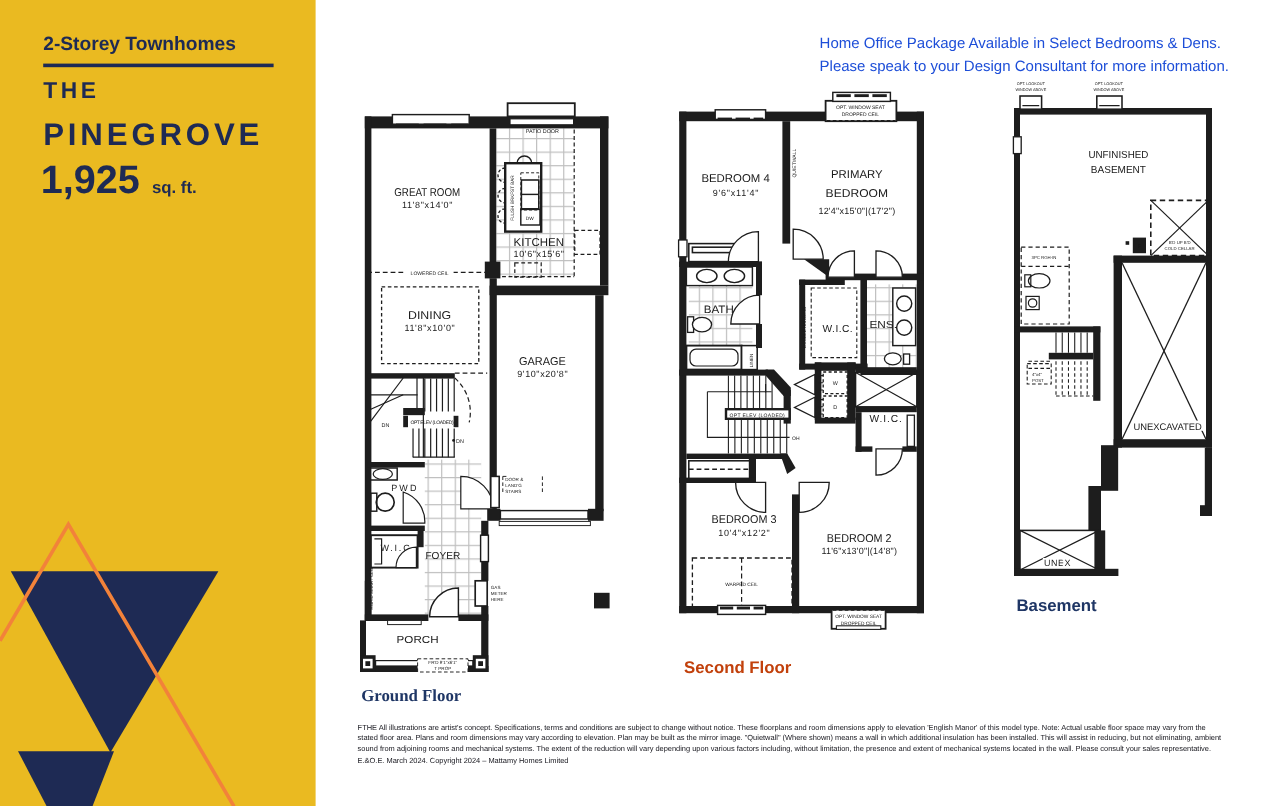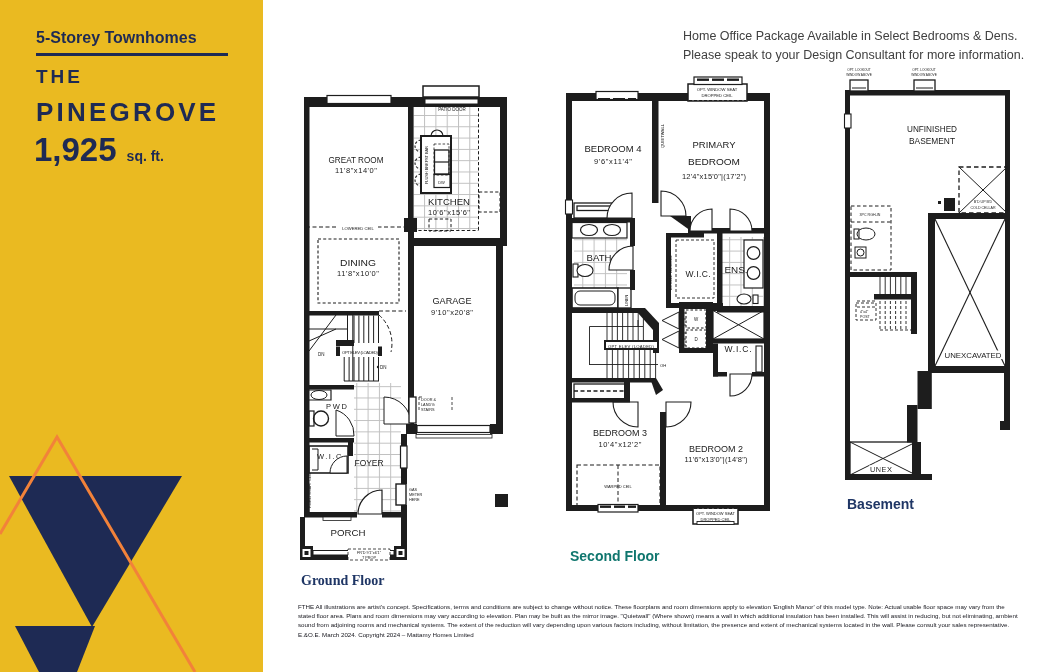--- a/index.html
+++ b/index.html
@@ -16,35 +16,35 @@
 
 <svg class="abs" style="left:0;top:400px;" width="263" height="272" viewBox="0 400 263 272">
 
   <polygon points="9,476 182,476 92,627" fill="#1e2a54"></polygon>
 
   <polygon points="15,626 95,626 77,672 39,672" fill="#1e2a54"></polygon>
 
   <polyline points="0,534 57,437 195,672" fill="none" stroke="#f2823a" stroke-width="3"></polyline>
 </svg>
 
-<div class="abs navy" style="left:36px;top:29px;font-size:16px;font-weight:bold;">5-Storey Townhomes</div>
+<div class="abs navy" style="left:36px;top:29px;font-size:16px;font-weight:bold;">2-Storey Townhomes</div>
 
 <div class="abs" style="left:36px;top:53px;width:192px;height:3px;background:#1e2a54;"></div>
 
 <div class="abs navy" style="left:36px;top:66px;font-size:19px;font-weight:bold;letter-spacing:3px;">THE</div>
 
 <div class="abs navy" style="left:36px;top:97px;font-size:26px;font-weight:bold;letter-spacing:3.2px;">PINEGROVE</div>
 
 <div class="abs navy" style="left:34px;top:131px;font-size:33px;font-weight:bold;">1,925<span style="font-size:14px;margin-left:10px;">sq. ft.</span></div>
 
-<div class="abs" style="left:683px;top:27px;font-size:12.5px;color:#404040;line-height:1.55;">Home Office Package Available in Select Bedrooms &amp; Dens.<br>Please speak to your Design Consultant for more information.</div>
+<div class="abs" style="left:683px;top:27px;font-size:12.5px;color:#1d4ed8;line-height:1.55;">Home Office Package Available in Select Bedrooms &amp; Dens.<br>Please speak to your Design Consultant for more information.</div>
 
 <div class="abs" style="left:301px;top:573px;font-size:14px;font-weight:bold;color:#1f3665;font-family:Liberation Serif, serif;">Ground Floor</div>
 
-<div class="abs" style="left:570px;top:548px;font-size:14px;font-weight:bold;color:#0f766e;">Second Floor</div>
+<div class="abs" style="left:570px;top:548px;font-size:14px;font-weight:bold;color:#c2410c;">Second Floor</div>
 
 <div class="abs" style="left:847px;top:496px;font-size:14px;font-weight:bold;color:#1f3665;">Basement</div>
 
 <div class="abs" style="left:298px;top:602px;width:724px;font-size:6.2px;color:#16161d;line-height:9.2px;">FTHE All illustrations are artist's concept. Specifications, terms and conditions are subject to change without notice. These floorplans and room dimensions apply to elevation 'English Manor' of this model type. Note: Actual usable floor space may vary from the stated floor area. Plans and room dimensions may vary according to elevation. Plan may be built as the mirror image. "Quietwall" (Where shown) means a wall in which additional insulation has been installed. This will assist in reducing, but not eliminating, ambient sound from adjoining rooms and mechanical systems. The extent of the reduction will vary depending upon various factors including, without limitation, the presence and extent of mechanical systems located in the wall. Please consult your sales representative. E.&amp;O.E. March 2024. Copyright 2024 – Mattamy Homes Limited</div>
 
 <svg id="plans" class="abs" style="left:0;top:0;" width="1056" height="672" viewBox="0 0 1056 672">
 <defs>
   <pattern id="tile" width="11.3" height="11.3" patternUnits="userSpaceOnUse" patternTransform="translate(6 2)">
     <path d="M11.3 0H0V11.3" fill="none" stroke="#bfbfbf" stroke-width="2"></path>
   </pattern>

